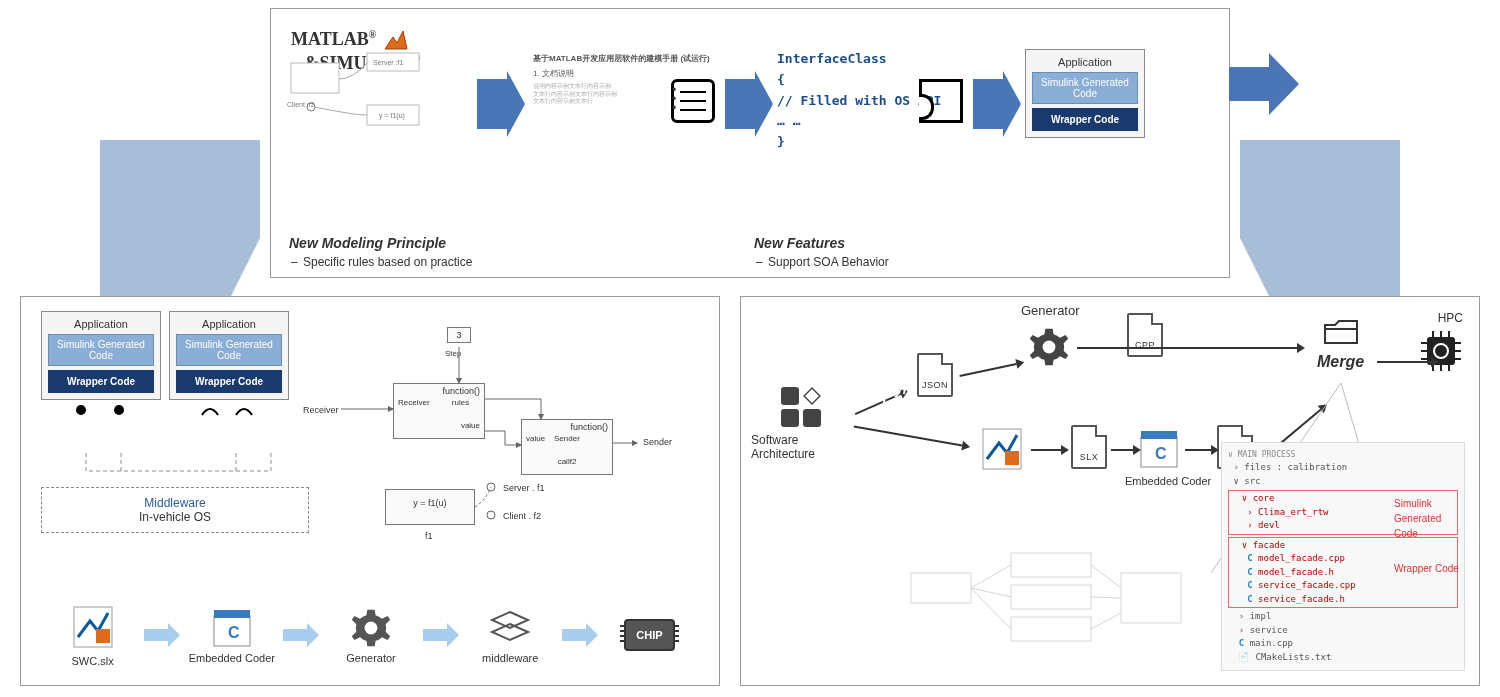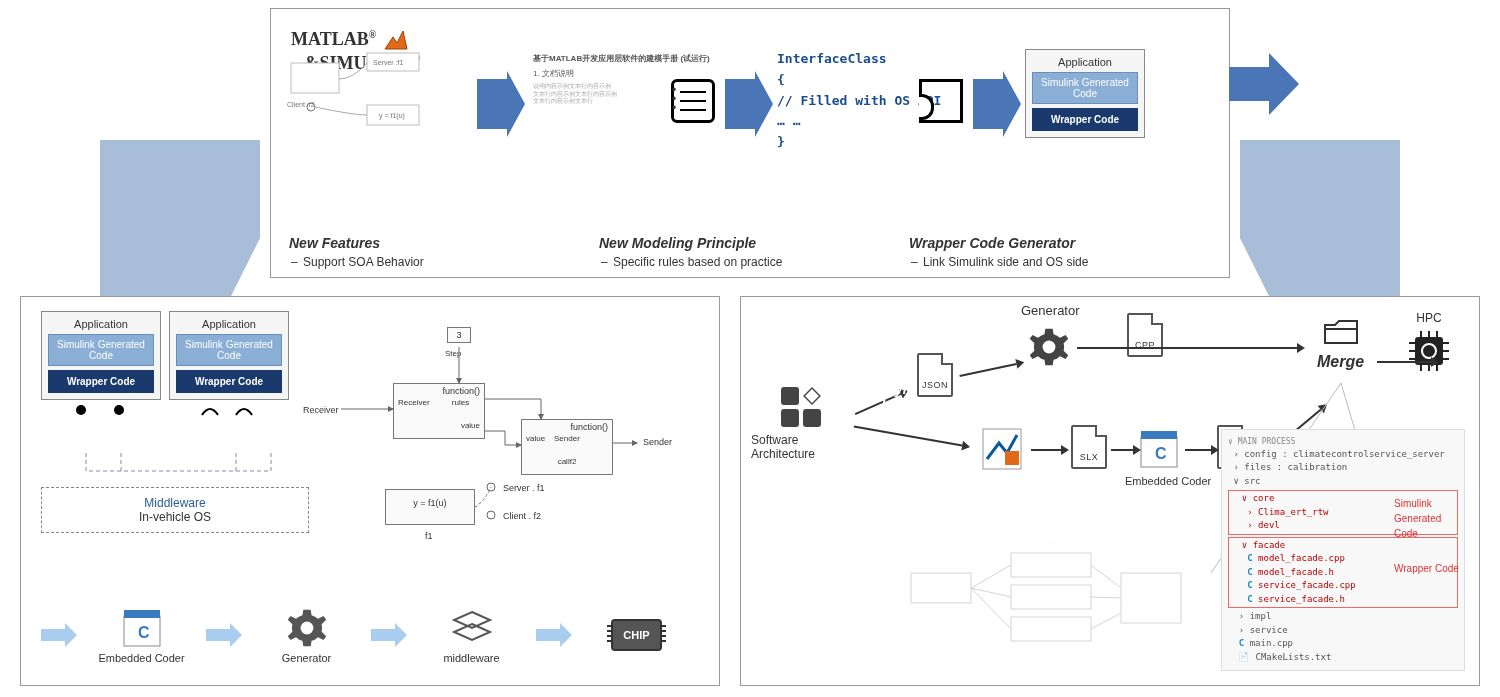--- a/index.html
+++ b/index.html
@@ -52,21 +52,21 @@
   .chip::after { right:-6px; top:4px; width:6px; height:calc(100% - 8px); }
   .rf-label { position: absolute; font-size: 13px; }
   .file-icon { width: 36px; height: 44px; border: 2px solid #555; border-radius: 2px 6px 2px 2px; position: relative; background: #fff; }
   .file-icon::before { content:''; position:absolute; right:-2px; top:-2px; width:10px; height:10px; border-left:2px solid #555; border-bottom:2px solid #555; background:#fff; }
   .file-label { font-size: 9px; text-align: center; margin-top: 25px; letter-spacing: 0.5px; }
   .arrow-line { position: absolute; background: #333; }
   .ah { height: 2px; }
   .ah::after { content:''; position:absolute; right:-8px; top:-4px; border-left:8px solid #333; border-top:5px solid transparent; border-bottom:5px solid transparent; }
   .code-tree { position: absolute; right: 14px; bottom: 14px; width: 244px; background: #f8f8f8; border: 1px solid #ddd; padding: 6px; font-size: 9px; font-family: monospace; line-height: 1.5; color: #555; }
   .code-tree .cb { color: #b00; border: 1px solid #e66; padding: 1px 2px; display: block; margin: 2px 0; }
-  .hpc { position: absolute; right: 28px; top: 14px; text-align: center; }
+  .hpc { position: absolute; right: 16px; top: 14px; text-align: right; }
   .software-arch { position: absolute; left: 10px; top: 90px; text-align: left; width: 100px; }
   .grid-icon { width: 40px; height: 40px; margin: 0 auto 6px; display: grid; grid-template-columns: 1fr 1fr; gap: 4px; }
   .grid-icon > div { background: #444; border-radius: 3px; }
   .grid-icon > div:nth-child(2) { background: none; position: relative; }
   .grid-icon > div:nth-child(2)::before { content:''; position:absolute; inset:0; border:2px solid #444; transform: rotate(45deg) scale(0.7); }
   .merge-txt { position: absolute; font-style: italic; font-weight: bold; font-size: 16px; }
   .diag-thumb { position: absolute; left:160px; bottom:12px; width:300px; height:130px; opacity:0.5; }
   .thin-line { stroke:#aaa; stroke-width:1; fill:none; }
   .port-dot { position:absolute; width:10px; height:10px; background:#000; border-radius:50%; }
 </style>
@@ -133,30 +133,26 @@
       </div>
     </div>
   </div>
 
   <svg class="big-arrow" width="70" height="70">
     <path d="M0 18 L40 18 L40 4 L70 35 L40 66 L40 52 L0 52 Z" fill="#4a76b8"></path>
   </svg>
 
   <div class="caption-row">
     <div>
+        <div class="cap-title">New Modeling Principle</div>
+        <div class="cap-body">Specific rules based on practice</div>
+      </div>
+    <div>
         <div class="cap-title">New Features</div>
         <div class="cap-body">Support SOA Behavior</div>
-      </div>
-    <div>
-        <div class="cap-title">New Modeling Principle</div>
-        <div class="cap-body">Specific rules based on practice</div>
-      </div>
-    <div>
-        <div class="cap-title">Wrapper Code Generator</div>
-        <div class="cap-body">Link Simulink side and OS side</div>
       </div>
   </div>
 </div>
 
 <svg class="curve-arrow" style="left:100px;top:140px" width="160" height="170">
   <defs>
       <marker id="ahL" markerWidth="16" markerHeight="16" refX="8" refY="8" orient="auto">
         <path d="M0 0 L16 8 L0 16 Z" fill="#a8bdd8"></path>
       </marker>
     </defs>
@@ -238,20 +234,28 @@
       <path d="M144 72 L200 72 L200 92" stroke="#666" fill="none" marker-end="url(#slah)"></path>
       <path d="M144 104 L164 104 L164 118 L180 118" stroke="#666" fill="none" marker-end="url(#slah)"></path>
       <path d="M272 116 L296 116" stroke="#666" fill="none" marker-end="url(#slah)"></path>
       <circle cx="150" cy="160" r="4" fill="none" stroke="#666"></circle>
       <circle cx="150" cy="188" r="4" fill="none" stroke="#666"></circle>
       <path d="M134 180 Q144 174 150 160" stroke="#666" stroke-dasharray="3 2" fill="none"></path>
     </svg>
   </div>
 
   <div class="pipeline">
+    <div class="pipe-item">
+      <svg width="50" height="50">
+          <rect x="6" y="4" width="38" height="40" fill="#fff" stroke="#999"></rect>
+          <path d="M10 34 L22 18 L30 28 L40 10" stroke="#0a5aa0" stroke-width="3" fill="none"></path>
+          <rect x="28" y="26" width="14" height="14" fill="#e06a1a"></rect>
+        </svg>
+      <div>SWC.slx</div>
+    </div>
     <div class="pipe-arrow"><svg viewBox="0 0 36 24">
           <path d="M0 6 L24 6 L24 0 L36 12 L24 24 L24 18 L0 18 Z" fill="#a8cdee"></path>
         </svg></div>
     <div class="pipe-item">
       <svg width="44" height="44">
           <rect x="4" y="10" width="36" height="30" fill="#fff" stroke="#888"></rect>
           <rect x="4" y="4" width="36" height="8" fill="#3a7ac0"></rect>
           <text x="18" y="32" font-size="16" font-weight="bold" fill="#3a7ac0">C</text>
         </svg>
       <div>Embedded Coder</div>
@@ -383,21 +387,20 @@
     <path d="M70 45 L110 22 M70 45 L110 54 M70 45 L110 86" class="thin-line"></path>
     <path d="M190 22 L220 45 M190 54 L220 55 M190 86 L220 70" class="thin-line"></path>
     <path d="M150 0 L260 -30" class="thin-line"></path>
   </svg>
   <svg style="position:absolute;left:460px;top:86px" width="200" height="220">
     <path d="M140 0 L10 190 M140 0 L196 190" stroke="#bbb" stroke-width="1" fill="none"></path>
   </svg>
 
   <div class="code-tree">
     <div style="font-size:8px;color:#888">∨ <span>MAIN PROCESS</span></div>
-    <div>&nbsp;› <span>config : climatecontrolservice_server</span></div>
     <div>&nbsp;› <span>files : calibration</span></div>
     <div>&nbsp;∨ <span>src</span></div>
     <div style="position:relative">
       <span class="cb">&nbsp;&nbsp;∨ <span>core</span><br>&nbsp;&nbsp;&nbsp;› <span>Clima_ert_rtw</span><br>&nbsp;&nbsp;&nbsp;› <span>devl</span></span>
       <span style="position:absolute;right:-6px;top:6px;color:#d33;font-size:10px;font-family:Arial;width:70px;text-align:left">Simulink Generated Code</span>
     </div>
     <div style="position:relative">
       <span class="cb">&nbsp;&nbsp;∨ <span>facade</span><br>&nbsp;&nbsp;&nbsp;<b style="color:#28c">C</b> <span>model_facade.cpp</span><br>&nbsp;&nbsp;&nbsp;<b style="color:#28c">C</b> <span>model_facade.h</span><br>&nbsp;&nbsp;&nbsp;<b style="color:#28c">C</b> <span>service_facade.cpp</span><br>&nbsp;&nbsp;&nbsp;<b style="color:#28c">C</b> <span>service_facade.h</span></span>
       <span style="position:absolute;right:-6px;top:24px;color:#d33;font-size:10px;font-family:Arial;width:70px">Wrapper Code</span>
     </div>

